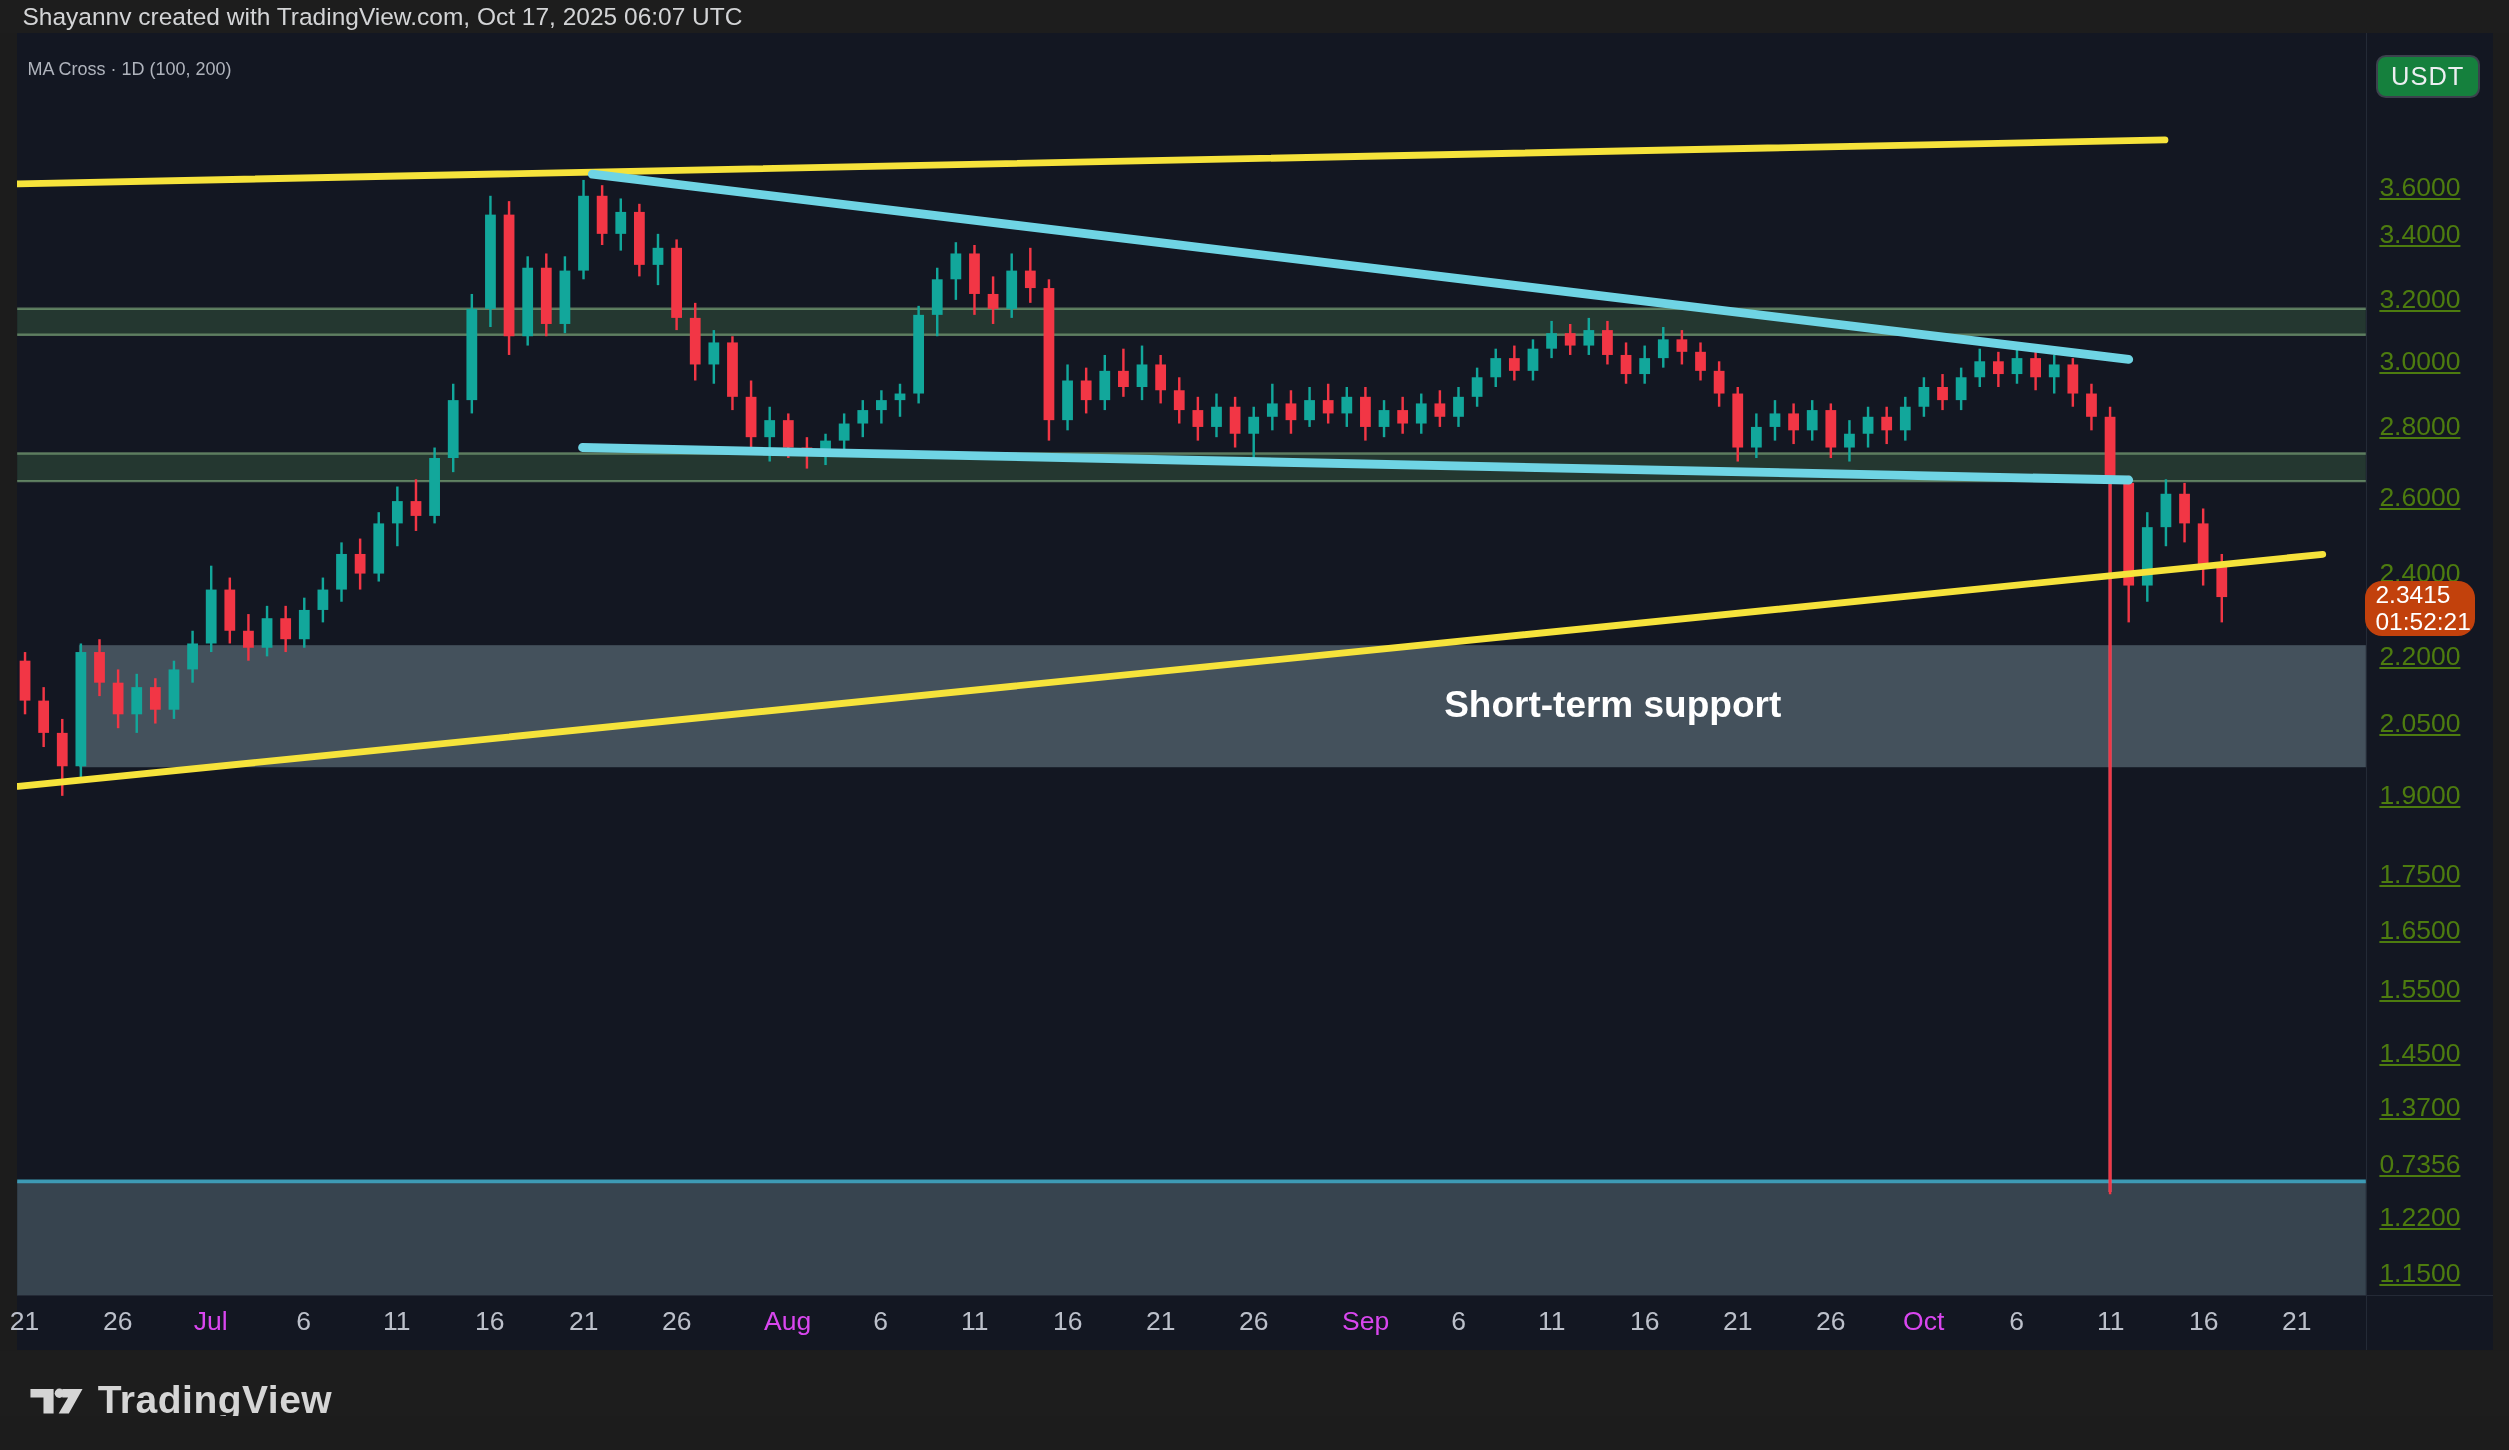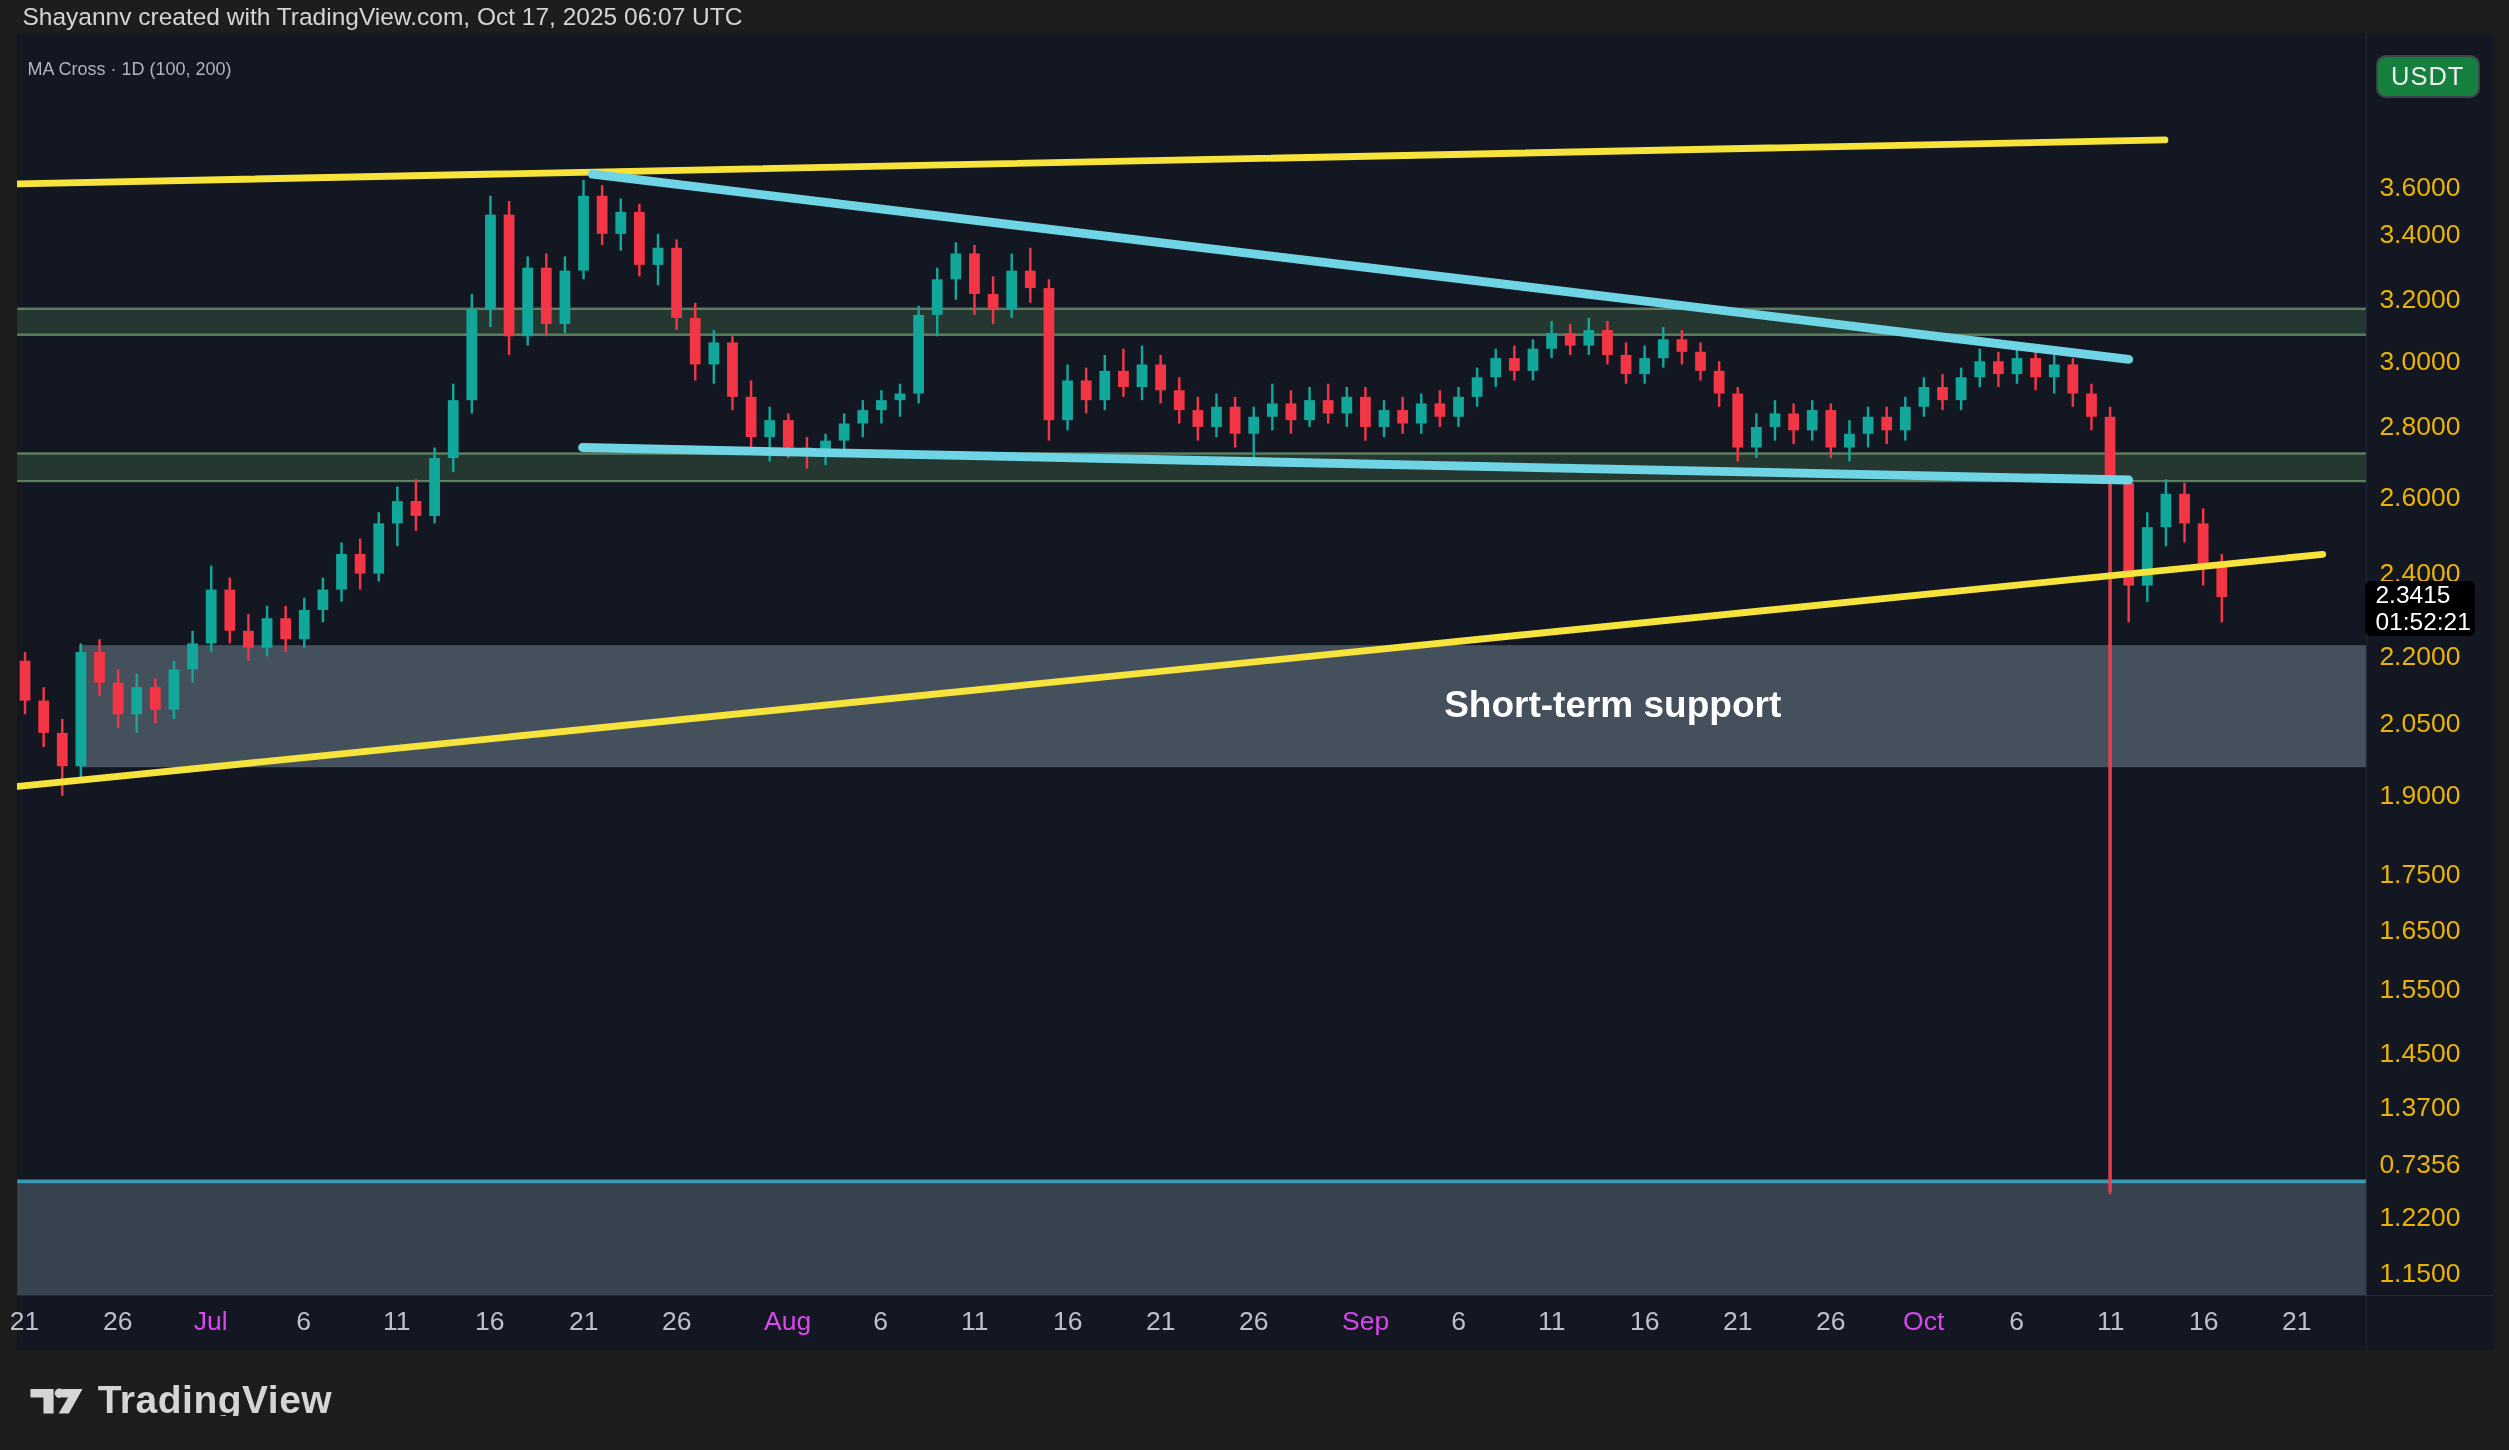--- a/index.html
+++ b/index.html
@@ -12,21 +12,21 @@
   .axis-h{position:absolute;left:0;top:1262px;width:2476px;height:1px;background:#242a36;}
   #plot-wrap{position:absolute;left:0;top:0;width:2349px;height:1262px;}
   #plot-svg{position:absolute;left:0;top:0;}
   .legend{position:absolute;left:10.8px;top:25.5px;color:#b0b4bd;font-size:18px;z-index:5;}
   .symbol-badge{position:absolute;left:2359px;top:21.6px;width:104px;height:43px;background:#15803d;
           border:2px solid #3c414d;border-radius:9.8px;color:#eceef1;font-size:25.5px;font-weight:400;
           display:flex;align-items:center;justify-content:center;letter-spacing:1px;box-sizing:border-box;z-index:6;}
   .annotation{position:absolute;transform:translate(-50%,-50%);color:#ffffff;font-size:37px;
           font-weight:700;white-space:nowrap;z-index:4;margin-left:44px;}
   .price-axis{position:absolute;left:2350px;top:0;width:125px;height:1262px;z-index:3;}
-  .price-tick{position:absolute;left:12.7px;height:29px;line-height:29px;color:#eab308;font-size:26.5px;}
+  .price-tick{position:absolute;left:12.7px;height:29px;line-height:29px;color:#4d7c0f;font-size:26.5px;text-decoration:underline;}
   .price-label-badge{position:absolute;left:-2px;width:110px;height:55px;border-radius:5.9px;
           color:#fff;font-size:24.5px;line-height:26.5px;padding:1px 0 0 10.8px;box-sizing:border-box;z-index:7;}
   .time-axis{position:absolute;left:0;top:1263px;width:2349px;height:54px;z-index:3;}
   .time-tick{position:absolute;top:9.8px;width:88px;margin-left:-44px;text-align:center;
           color:#bcc0ca;font-size:26.5px;}
   .time-tick.bold{font-weight:400;color:#d946ef;}
   .footer{position:absolute;left:0;top:1351px;width:2509px;height:100px;background:#1d1d1d;}
   .brand{position:absolute;left:29px;top:23.5px;display:flex;align-items:center;gap:13.7px;color:#d5d5d5;}
   .brand-text{font-size:39px;font-weight:700;letter-spacing:0.5px;}
 </style>
@@ -300,21 +300,21 @@
 
     <div class="legend">
       <span>MA Cross · 1D (100, 200)</span>
     </div>
 
     <div class="symbol-badge">
       <span>USDT</span>
     </div>
 
     <div class="price-axis" id="price-axis">
-      <div class="price-label-badge" id="price-badge" style="background: #000000; top: 548px;">
+      <div class="price-label-badge" id="price-badge" style="background: #c2410c; top: 548px; border-radius: 17px;">
         <div>2.3415</div>
         <div>01:52:21</div>
       </div>
     <div class="price-tick" style="top: 140px;">3.6000</div>
         <div class="price-tick" style="top: 187px;">3.4000</div>
         <div class="price-tick" style="top: 252px;">3.2000</div>
         <div class="price-tick" style="top: 314px;">3.0000</div>
         <div class="price-tick" style="top: 379px;">2.8000</div>
         <div class="price-tick" style="top: 450px;">2.6000</div>
         <div class="price-tick" style="top: 526px;">2.4000</div>

